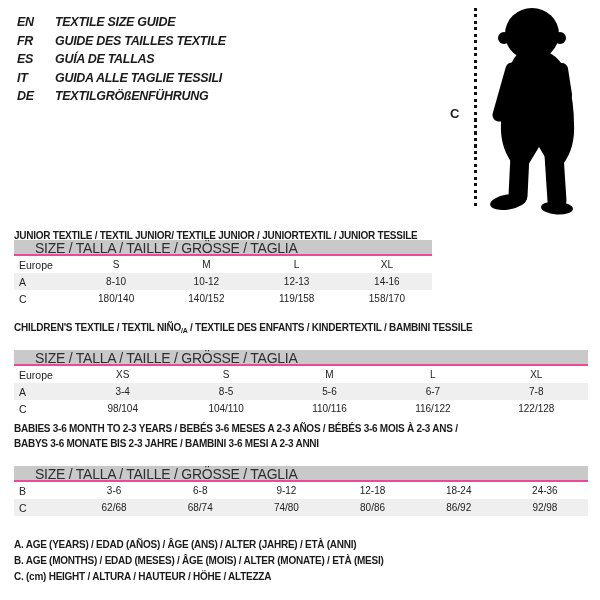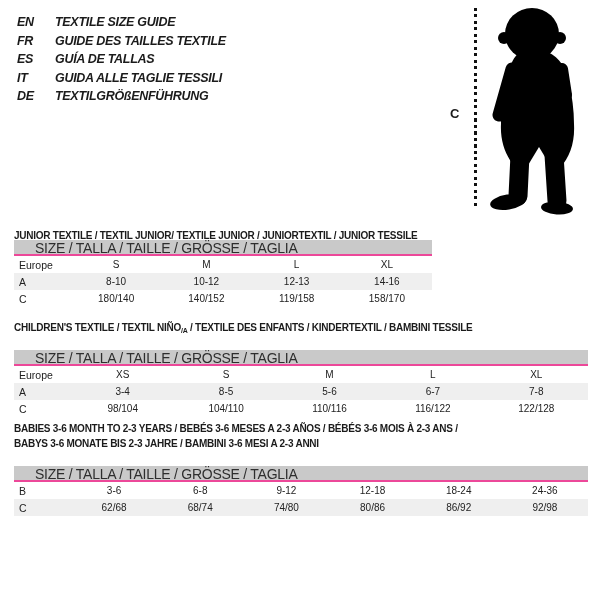--- a/index.html
+++ b/index.html
@@ -192,14 +192,19 @@
         <td>68/74</td>
         <td>74/80</td>
         <td>80/86</td>
         <td>86/92</td>
         <td>92/98</td>
       </tr>
     </tbody>
       </table>
   </div>
 
+  <div class="notes">
+    <div>A. AGE (YEARS) / EDAD (AÑOS) / ÂGE (ANS) / ALTER (JAHRE) / ETÀ (ANNI)</div>
+    <div>B. AGE (MONTHS) / EDAD (MESES) / ÂGE (MOIS) / ALTER (MONATE) / ETÀ (MESI)</div>
+    <div>C. (cm) HEIGHT / ALTURA / HAUTEUR / HÖHE / ALTEZZA</div>
+  </div>
 
 </div>
 
 </body></html>

